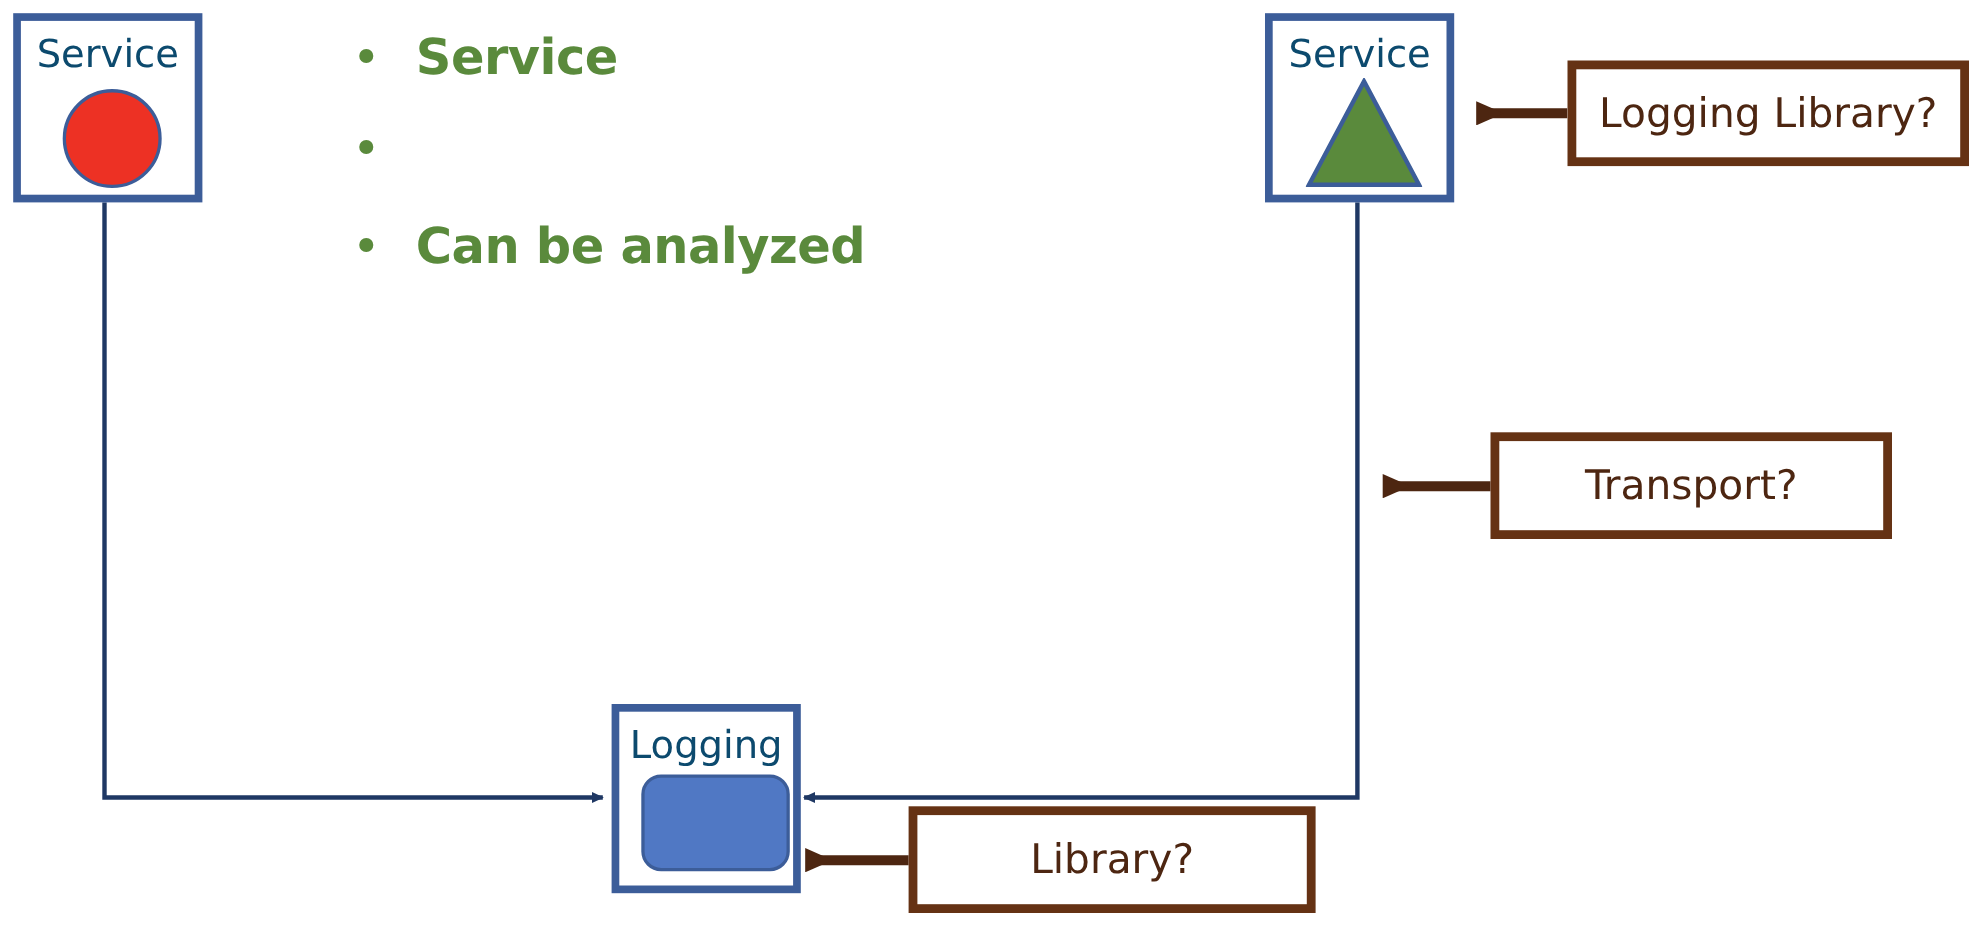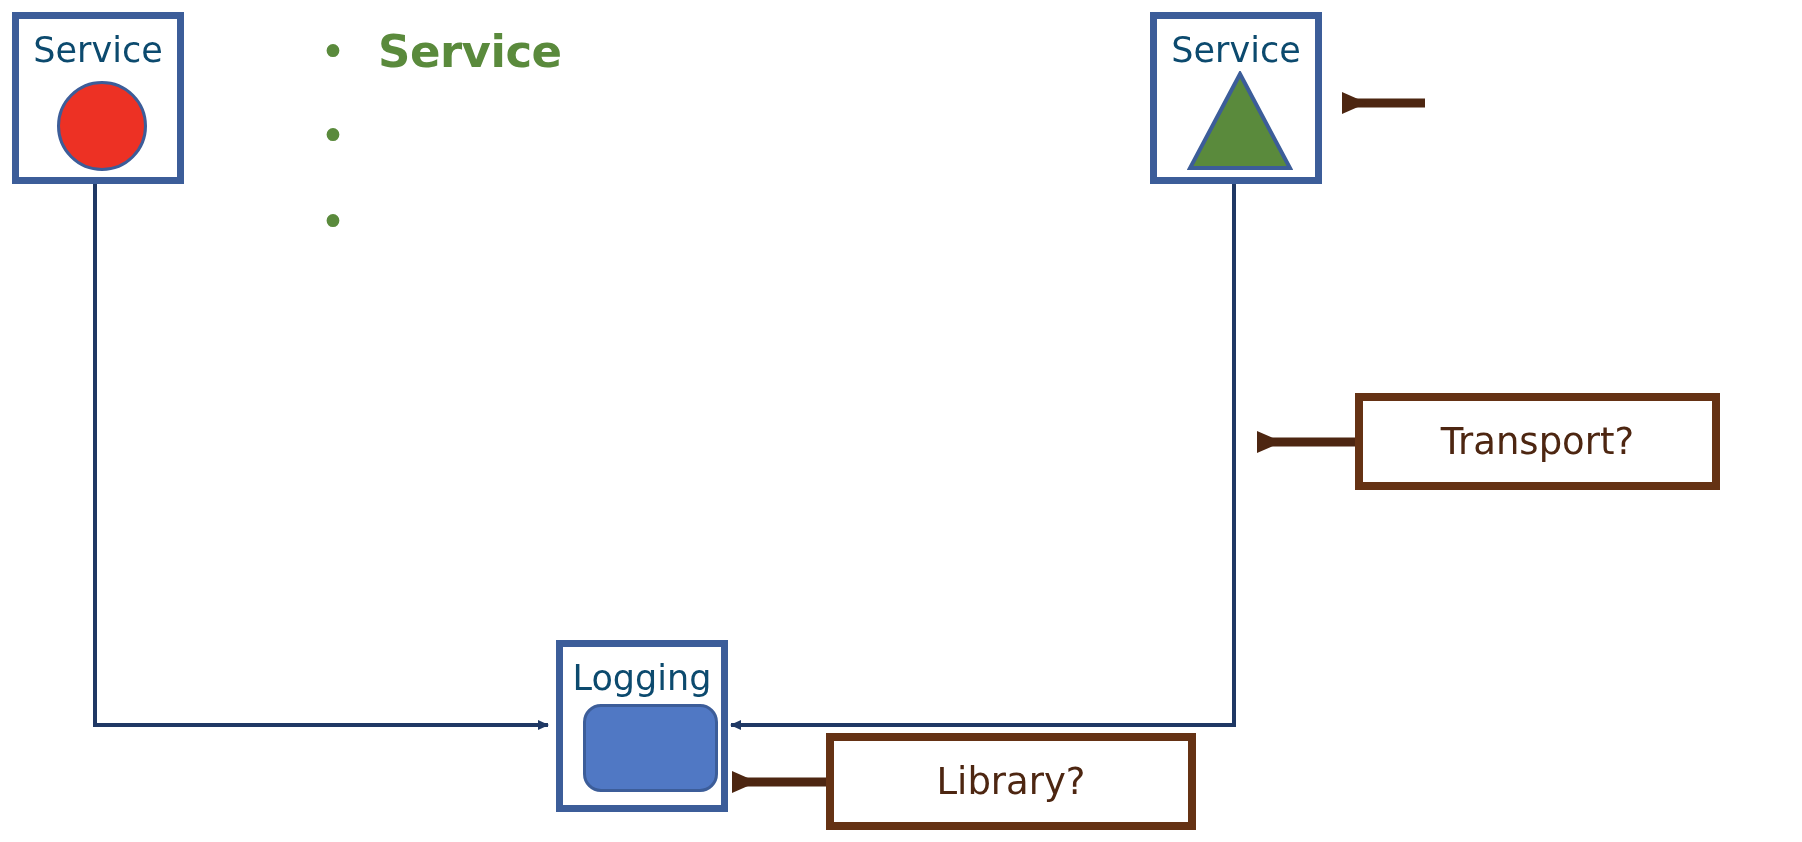--- a/index.html
+++ b/index.html
@@ -181,23 +181,27 @@
   <div id="bullets">
     <div class="bullet-row">
       <span class="bullet-dot">•</span>
       <span class="bullet-text">Service</span>
     </div>
     <div class="bullet-row">
       <span class="bullet-dot">•</span>
     </div>
     <div class="bullet-row">
       <span class="bullet-dot">•</span>
-    </div>
-  </div>
-
+      <span class="bullet-text">Can be analyzed</span>
+    </div>
+  </div>
+
+  <div class="callout" style="left:1425px; top:55px; width:365px; height:96px;">
+    <span class="callout-text">Logging Library?</span>
+  </div>
 
   <div class="callout" style="left:1355px; top:393px; width:365px; height:97px;align-items:center;">
     <span class="callout-text">Transport?</span>
   </div>
 
   <div class="callout" style="left:826px; top:733px; width:370px; height:97px;">
     <span class="callout-text">Library?</span>
   </div>
 
 </div>

